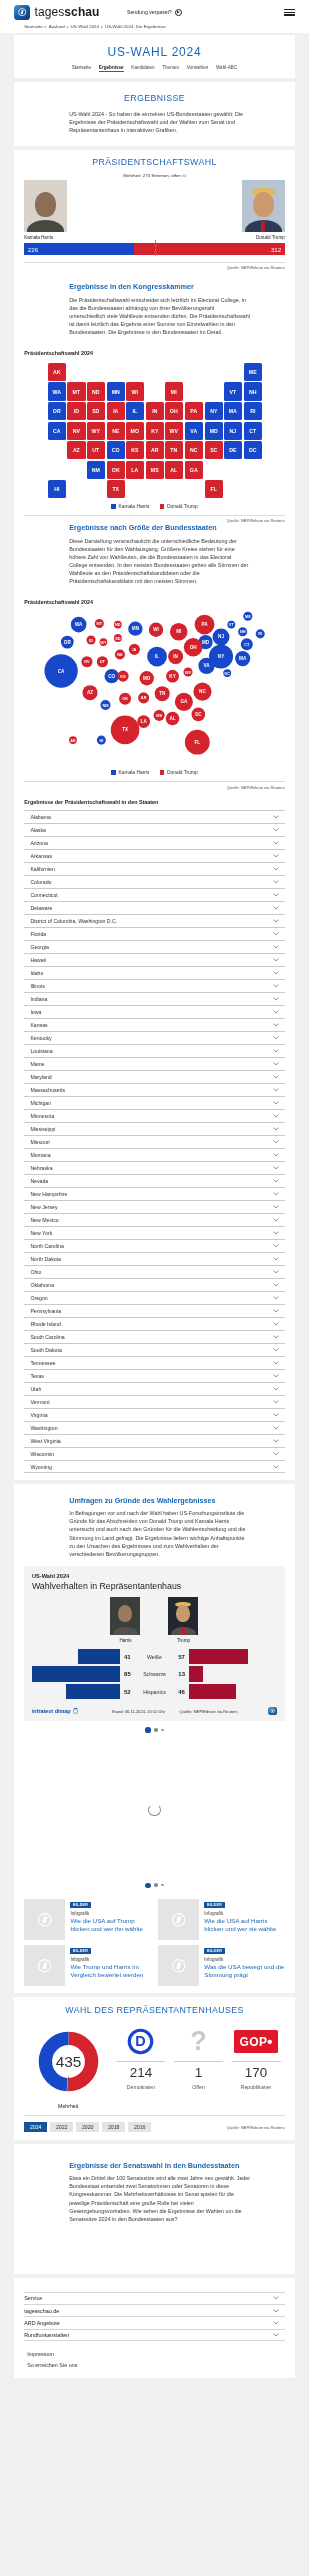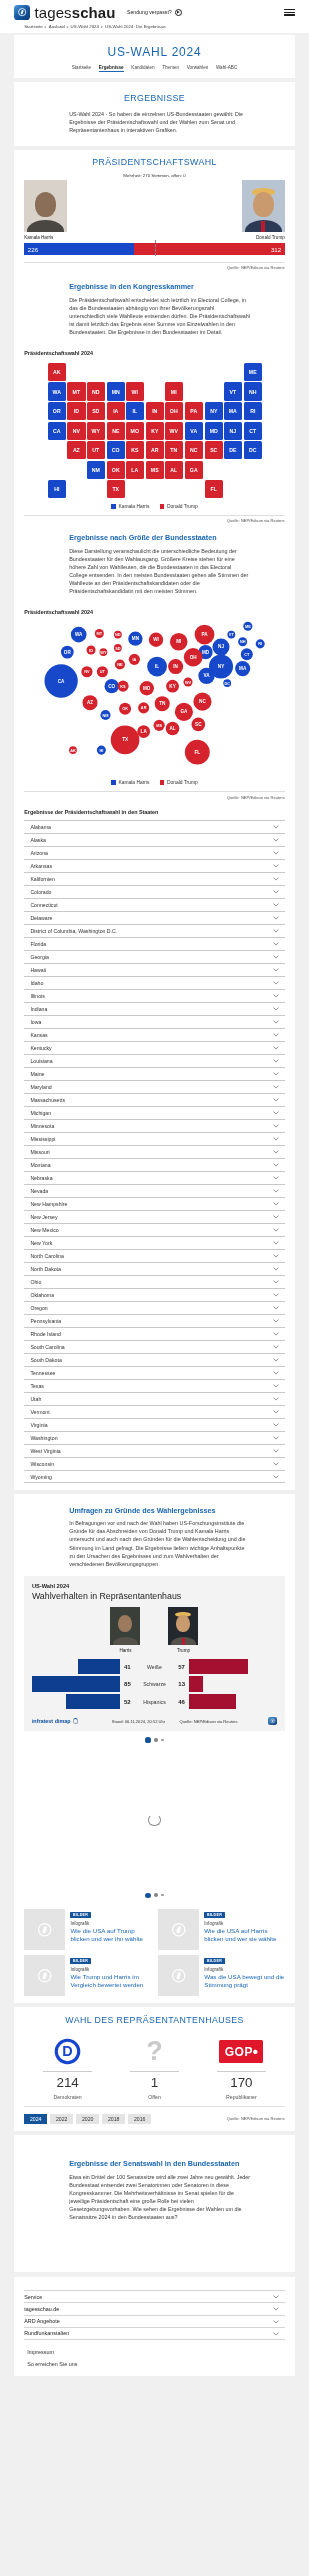--- a/index.html
+++ b/index.html
@@ -5,21 +5,21 @@
   * { box-sizing: border-box; margin:0; padding:0; }
   html,body { background:#f0f0f0; }
   body { width:309px; font-family:"Liberation Sans", sans-serif; color:#1d1d1d; }
 
   
   .site-header { background:#fff; padding:3.1px 14.4px 0; }
   .header-row { display:flex; align-items:center; height:18.5px; position:relative; }
   .logo-box { width:15.5px; height:15.5px; border-radius:3.6px;
     background:linear-gradient(140deg,#4e9ad8 0%,#1b5ea6 45%,#0a3a74 100%);
     display:flex; align-items:center; justify-content:center; flex:0 0 auto; }
-  .wordmark { font-size:15px; margin-left:4.6px; letter-spacing:0.1px; }
+  .wordmark { font-size:12px; margin-left:4.6px; letter-spacing:0.1px; }
   .wordmark b { font-weight:bold; }
   .missed-wrap { position:absolute; left:0; right:0; display:flex; justify-content:center; align-items:center; gap:3.1px; pointer-events:none; }
   .missed-label { font-size:5.2px; color:#1d1d1d; }
   .play-circle { width:7.2px; height:7.2px; border:0.7px solid #1d1d1d; border-radius:50%;
     display:inline-flex; align-items:center; justify-content:center; font-size:3.6px; color:#1d1d1d; }
   .burger { margin-left:auto; width:10.3px; display:flex; flex-direction:column; gap:1.5px; cursor:pointer; z-index:2; }
   .burger span { height:1.2px; background:#1d1d1d; border-radius:0.5px; }
   .breadcrumb { font-size:4.4px; color:#3c3c3c; padding:2.6px 0 3.6px 9.8px; }
   .breadcrumb .sep { color:#777; margin:0 2.1px; font-size:3.6px; }
 
@@ -299,21 +299,21 @@
             <span>Kamala Harris</span>
           </span>
         <span class="legend-item">
             <span class="swatch" style="background:#d5232e"></span>
             <span>Donald Trump</span>
           </span>
       </div>
       <div class="divider"></div>
       <div class="source-line">Quelle: NEP/Edison via Reuters</div>
 
-      <h3 class="sub-heading" style="margin-top:10px;">Ergebnisse nach Größe der Bundesstaaten</h3>
+      <h3 class="sub-heading" style="margin-top:0;">Ergebnisse nach Größe der Bundesstaaten</h3>
       <p class="narrow">Diese Darstellung veranschaulicht die unterschiedliche Bedeutung der Bundesstaaten für den Wahlausgang. Größere Kreise stehen für eine höhere Zahl von Wahlleuten, die die Bundesstaaten in das Electoral College entsenden. In den meisten Bundesstaaten gehen alle Stimmen der Wahlleute an den Präsidentschaftskandidaten oder die Präsidentschaftskandidatin mit den meisten Stimmen.</p>
 
       <div class="chart-label">Präsidentschaftswahl 2024</div>
       <svg class="bubble-svg" id="bubblemap" width="262" height="155" viewBox="0 0 508 300">
           <circle cx="288" cy="210" r="13.2" fill="#d5232e"></circle>
           <text x="288" y="210" dy="3" text-anchor="middle" fill="#fff" font-size="9" font-weight="bold" font-family="Liberation Sans, sans-serif">AL</text>
           <circle cx="95" cy="252" r="7.6" fill="#d5232e"></circle>
           <text x="95" y="252" dy="3" text-anchor="middle" fill="#fff" font-size="7.5" font-weight="bold" font-family="Liberation Sans, sans-serif">AK</text>
           <circle cx="128" cy="160" r="14.6" fill="#d5232e"></circle>
           <text x="128" y="160" dy="3" text-anchor="middle" fill="#fff" font-size="9" font-weight="bold" font-family="Liberation Sans, sans-serif">AZ</text>
@@ -880,20 +880,30 @@
               <div class="teaser-kicker">Infografik</div>
               <div class="teaser-title">Was die USA bewegt und die Stimmung prägt</div>
             </div>
           </div>
       </div>
     </section>
 
     <section class="card">
       <h2 class="section-title">WAHL DES REPRÄSENTANTENHAUSES</h2>
       <div class="house-flex">
+        <div class="donut-wrap">
+          <svg id="donut" width="77" height="77" viewBox="0 0 150 150">
+              <circle cx="75" cy="75" r="45" fill="none" stroke="#d5232e" stroke-width="26" pathLength="435" stroke-dasharray="220 215" stroke-dashoffset="0" transform="rotate(-90 75 75)"></circle>
+              <circle cx="75" cy="75" r="45" fill="none" stroke="#bbbbbb" stroke-width="26" pathLength="435" stroke-dasharray="1 434" stroke-dashoffset="-220" transform="rotate(-90 75 75)"></circle>
+              <circle cx="75" cy="75" r="45" fill="none" stroke="#1748c9" stroke-width="26" pathLength="435" stroke-dasharray="214 221" stroke-dashoffset="-221" transform="rotate(-90 75 75)"></circle>
+              <line x1="75" y1="104" x2="75" y2="134" stroke="#666" stroke-dasharray="3 3" stroke-width="1.5"></line>
+              <text x="75" y="85" text-anchor="middle" class="donut-center">435</text>
+            </svg>
+          <div class="donut-label">Mehrheit</div>
+        </div>
         <div class="party-cols">
           <div class="party-col">
             <div class="party-logo">
               <svg width="27" height="27" viewBox="0 0 60 60">
                   <circle cx="30" cy="30" r="25" fill="none" stroke="#1745cf" stroke-width="7"></circle>
                   <text x="30" y="41" text-anchor="middle" font-size="32" font-weight="bold" fill="#1745cf" font-family="Liberation Sans, sans-serif">D</text>
                 </svg>
             </div>
             <div class="party-num">214</div>
             <div class="party-name">Demokraten</div>
@@ -924,21 +934,21 @@
             <span class="chip">2022</span>
             <span class="chip">2020</span>
             <span class="chip">2018</span>
             <span class="chip">2016</span>
         </span>
         <span class="source-line">Quelle: NEP/Edison via Reuters</span>
       </div>
     </section>
 
 
-    <section class="card" style="padding-top:24px;">
+    <section class="card" style="padding-top:17px;">
       <h3 class="sub-heading">Ergebnisse der Senatswahl in den Bundesstaaten</h3>
       <p class="narrow">Etwa ein Drittel der 100 Senatssitze wird alle zwei Jahre neu gewählt. Jeder Bundesstaat entsendet zwei Senatorinnen oder Senatoren in diese Kongresskammer. Die Mehrheitsverhältnisse im Senat spielen für die jeweilige Präsidentschaft eine große Rolle bei vielen Gesetzgebungsvorhaben. Wie sehen die Ergebnisse der Wahlen um die Senatssitze 2024 in den Bundesstaaten aus?</p>
       <div class="empty-block-senate2"></div>
     </section>
 
 
     <section class="card footer-card">
       <div id="footer-acc">
         <div class="f-acc-row">
             <span class="f-acc-label">Service</span>

